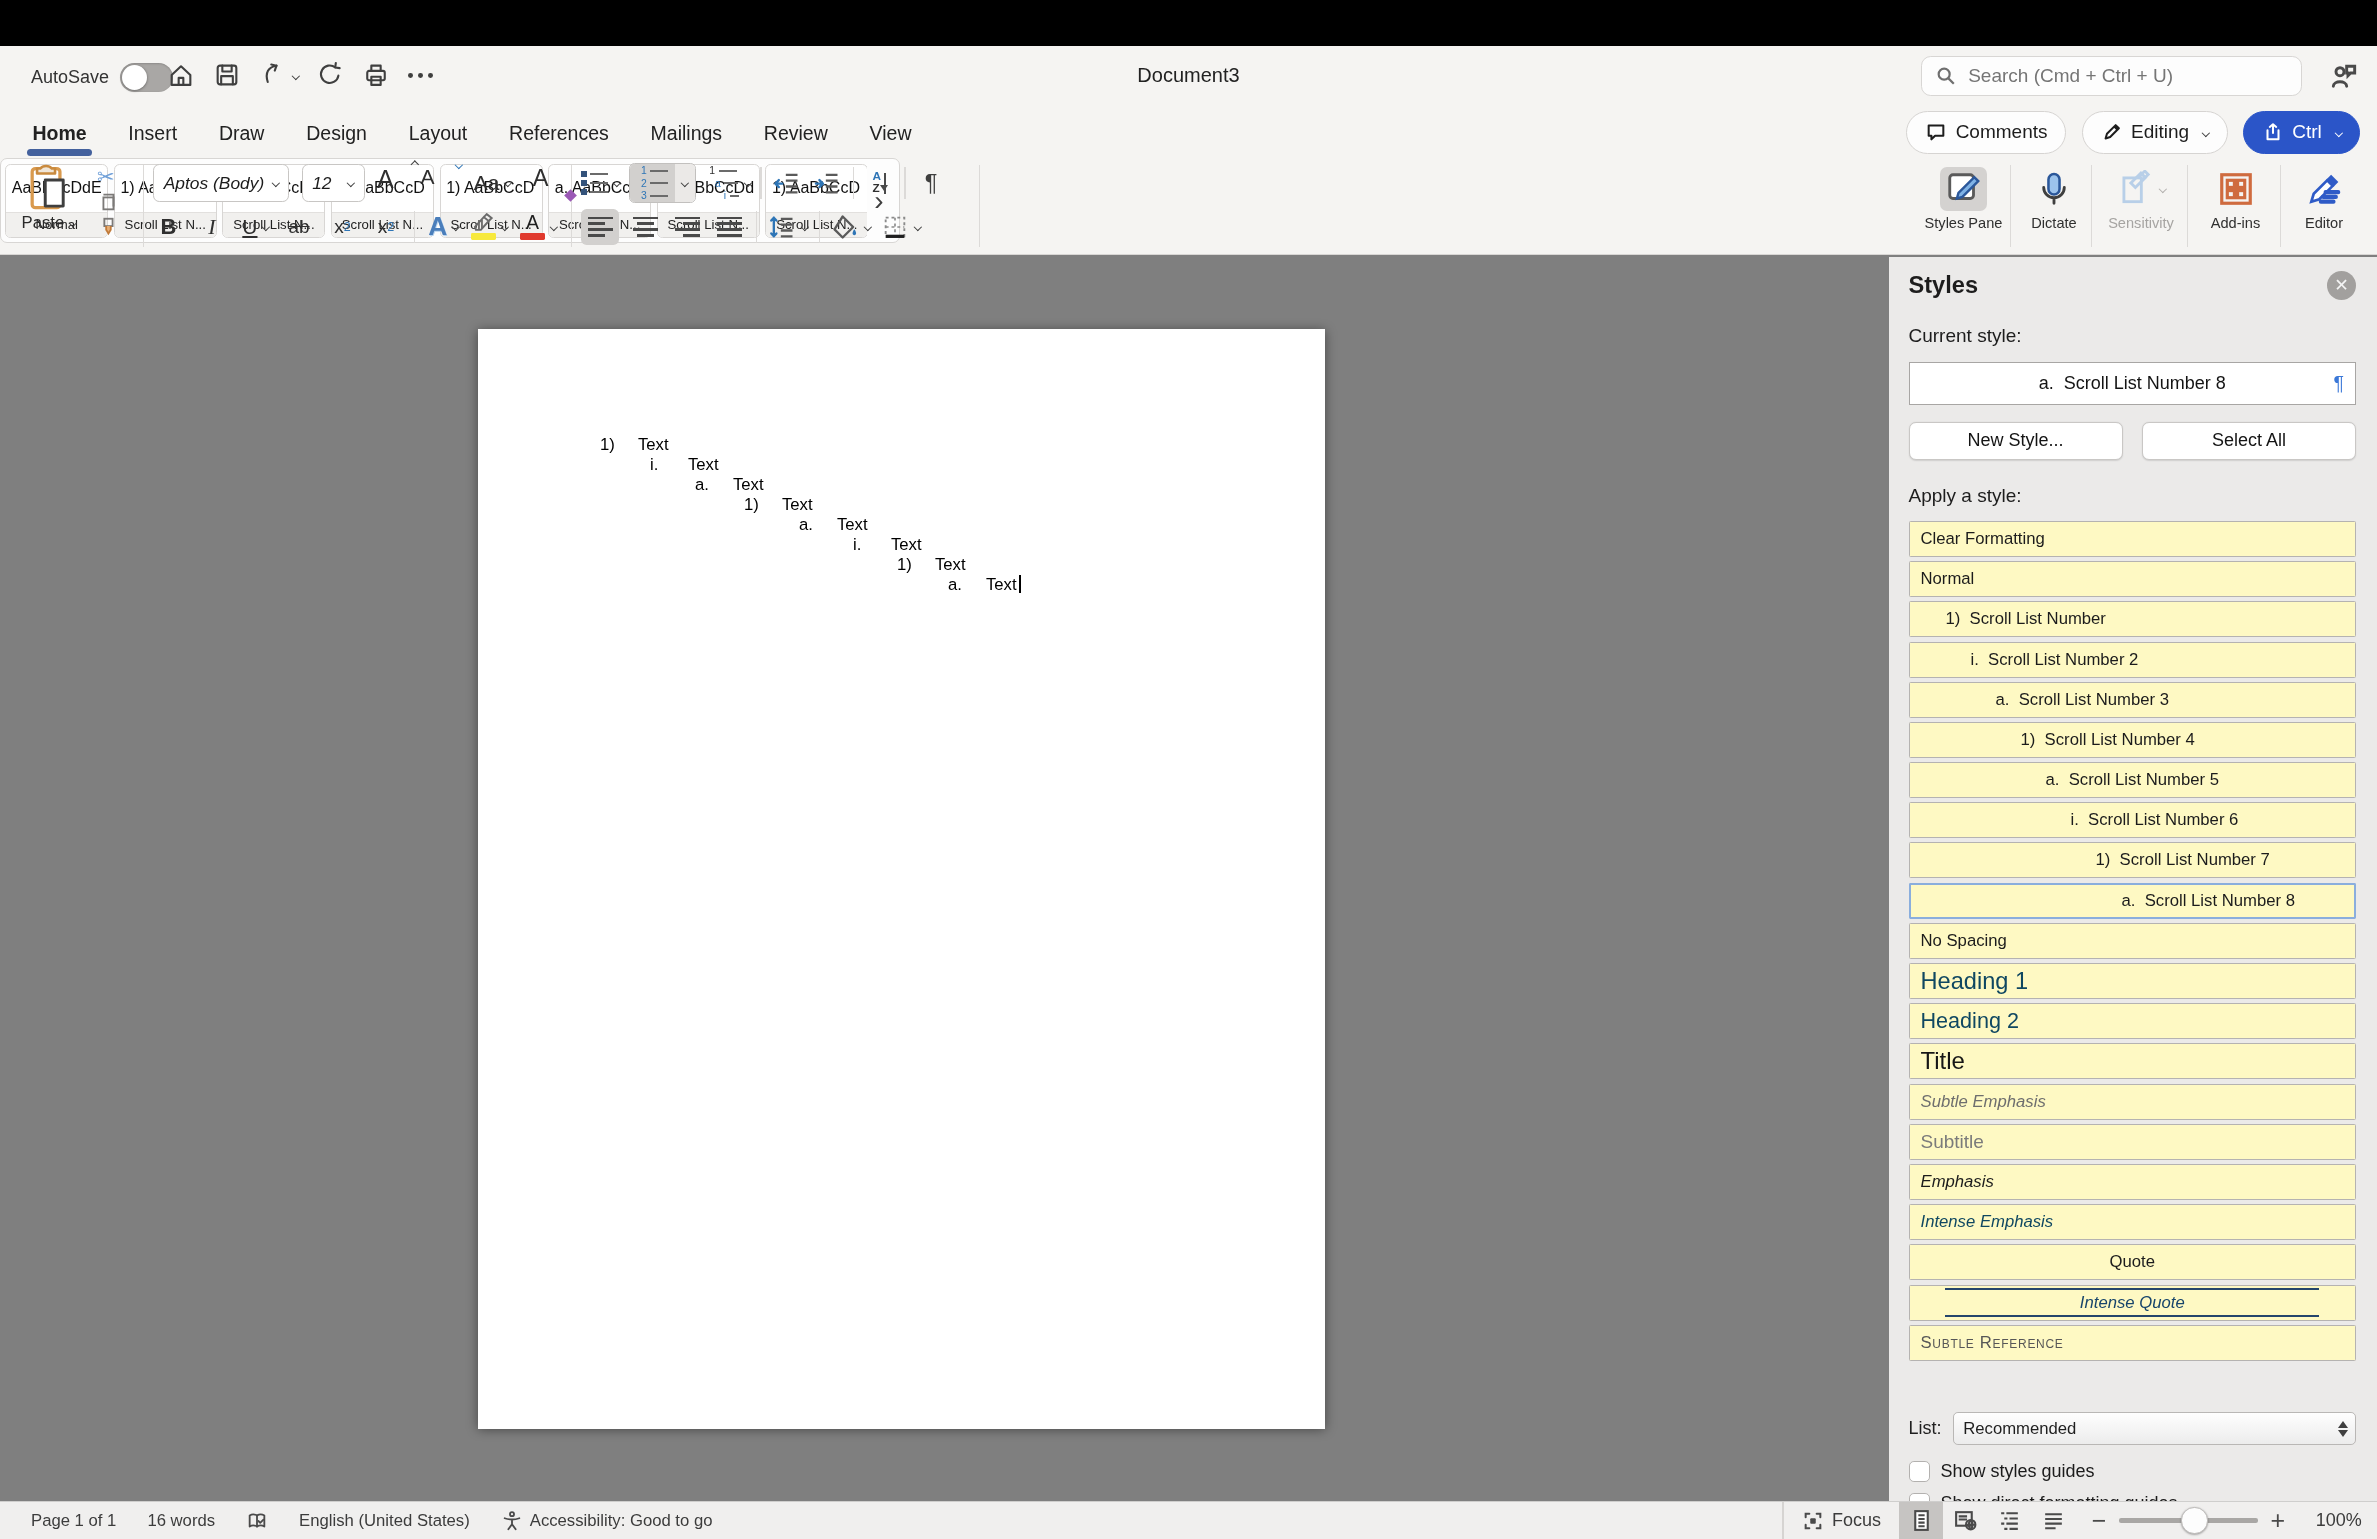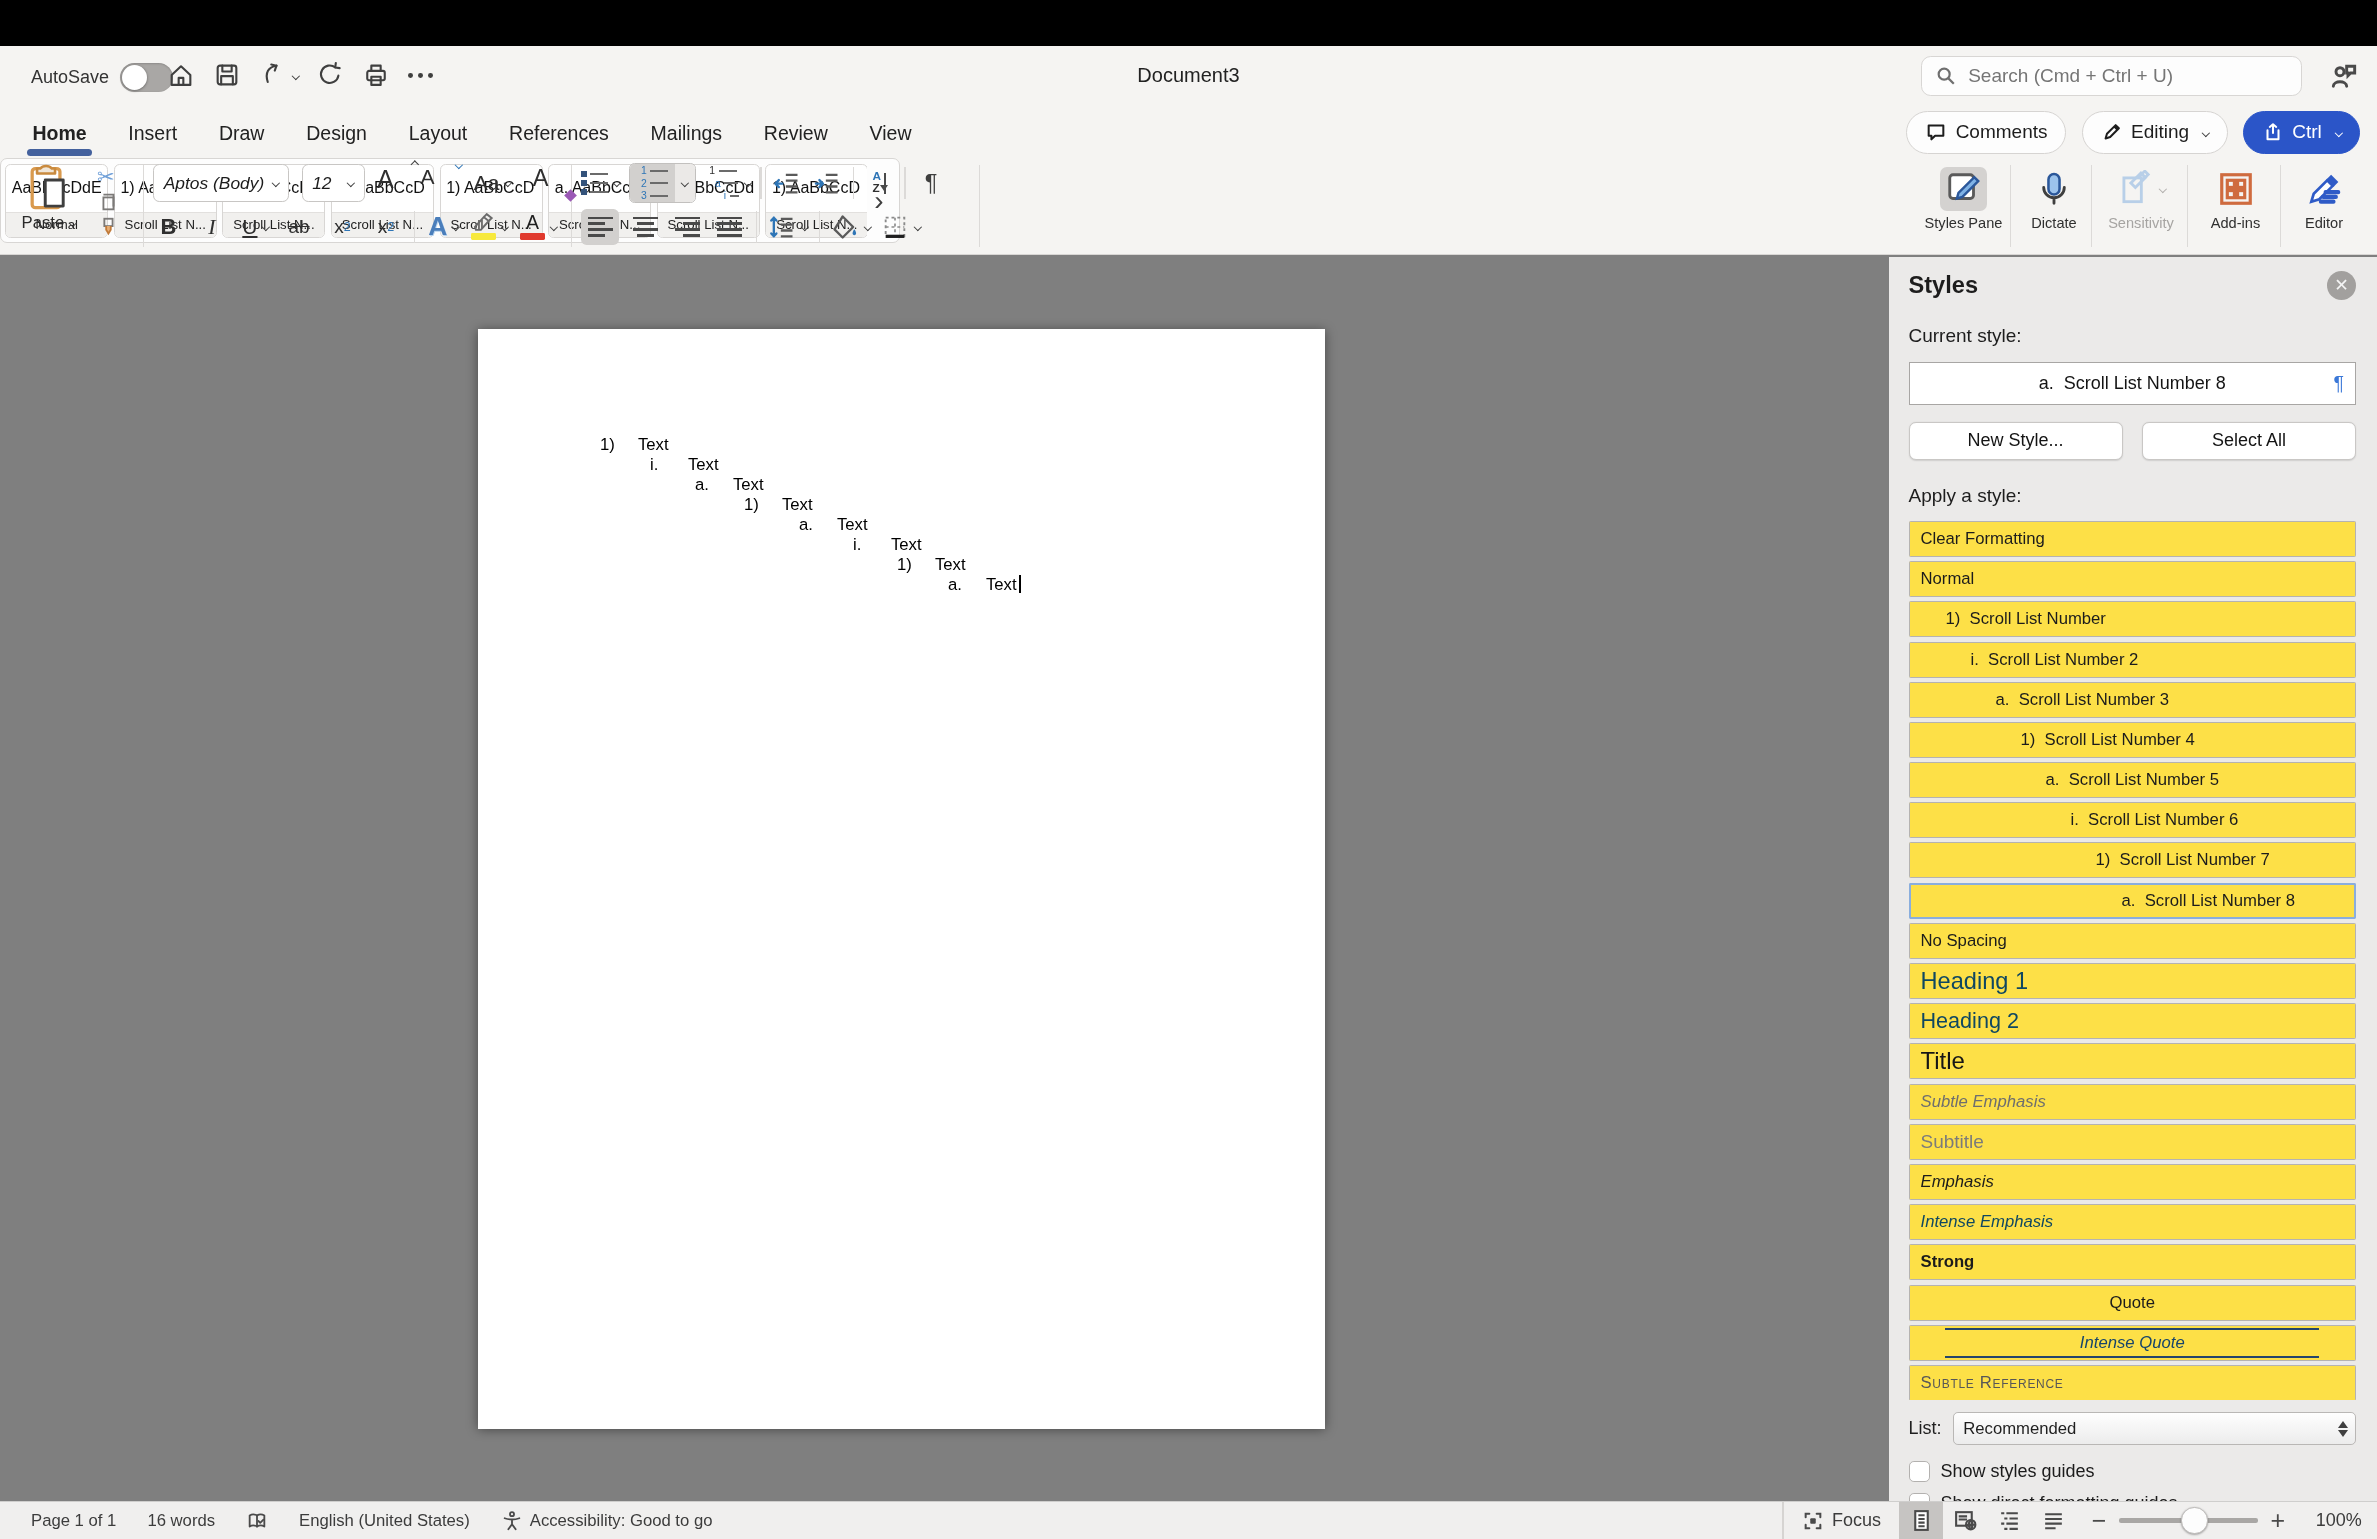--- a/index.html
+++ b/index.html
@@ -130,21 +130,21 @@
   .sp-head { display:flex; align-items:center; justify-content:space-between; }
   .sp-title { font-size:23.6px; font-weight:bold; color:#1d1d1d; }
   .sp-close { width:29px; height:29px; border-radius:50%; background:#a2a09e; color:#f4f4f4; font-size:17.4px; display:flex; align-items:center; justify-content:center; }
   .sp-label { font-size:19px; color:#1d1d1d; margin-top:25px; }
   .cur-style { margin-top:15.3px; height:43px; background:#fff; border:1.4px solid #a8a6a4; position:relative; display:flex; align-items:center; justify-content:center; }
   .cur-style-text { font-size:18px; white-space:pre; color:#141414; }
   .cur-pilcrow { position:absolute; right:11px; color:#3b78d8; font-size:19.5px; }
   .sp-btnrow { display:flex; gap:19.5px; margin-top:16.7px; }
   .sp-btn { flex:1; height:38px; background:#fff; border:1.4px solid #c9c7c5; border-radius:7px; font-size:18px; display:flex; align-items:center; justify-content:center; color:#141414; box-shadow:0 0.7px 1.4px rgba(0,0,0,.12); }
   .styles-list { margin-top:14px; height:879px; overflow:hidden; }
-  .style-item { height:36px; background:#fde047; border:1.4px solid #b5b3b1; border-radius:1.4px; margin-bottom:4.2px; display:flex; align-items:center; font-size:16.7px; color:#1c1c1c; padding-left:11px; }
+  .style-item { height:36px; background:#fef9c3; border:1.4px solid #b5b3b1; border-radius:1.4px; margin-bottom:4.2px; display:flex; align-items:center; font-size:16.7px; color:#1c1c1c; padding-left:11px; }
   .style-item.selected { border:2.1px solid #8aaedd; }
   .k-heading1 { font-size:23.6px; color:#0f4761; }
   .k-heading2 { font-size:21.6px; color:#0f4761; }
   .k-title { font-size:24px; color:#161616; }
   .k-subtitle { font-size:19px; color:#7b7b7b; }
   .k-subtle-emphasis { font-style:italic; color:#6e6e6e; }
   .k-emphasis { font-style:italic; }
   .k-intense-emphasis { font-style:italic; color:#0f4761; }
   .k-strong { font-weight:bold; }
   .k-quote { justify-content:center; padding-left:0 !important; }
@@ -663,21 +663,20 @@
       <div class="style-item k-plain" style="padding-left: 186px;">1)&nbsp;&nbsp;Scroll List Number 7</div>
       <div class="style-item k-plain selected" style="padding-left: 211px;">a.&nbsp;&nbsp;Scroll List Number 8</div>
       <div class="style-item k-plain" style="padding-left: 11px;">No Spacing</div>
       <div class="style-item k-heading1" style="padding-left: 11px;">Heading 1</div>
       <div class="style-item k-heading2" style="padding-left: 11px;">Heading 2</div>
       <div class="style-item k-title" style="padding-left: 11px;">Title</div>
       <div class="style-item k-subtle-emphasis" style="padding-left: 11px;">Subtle Emphasis</div>
       <div class="style-item k-subtitle" style="padding-left: 11px;">Subtitle</div>
       <div class="style-item k-emphasis" style="padding-left: 11px; text-align: center;">Emphasis</div>
       <div class="style-item k-intense-emphasis" style="padding-left: 11px;">Intense Emphasis</div>
-      <div class="style-item k-strong" style="padding-left: 11px;">Strong</div>
       <div class="style-item k-quote" style="padding-left: 11px;">Quote</div>
       <div class="style-item k-intense-quote">
         <span class="iq-inner">Intense Quote</span>
       </div>
       <div class="style-item k-subtle-reference" style="padding-left: 11px;">Subtle Reference</div>
     </div>
   <div class="sp-listrow">
     <span class="lab">List:</span>
     <div class="sp-select">
       <span>Recommended</span>

